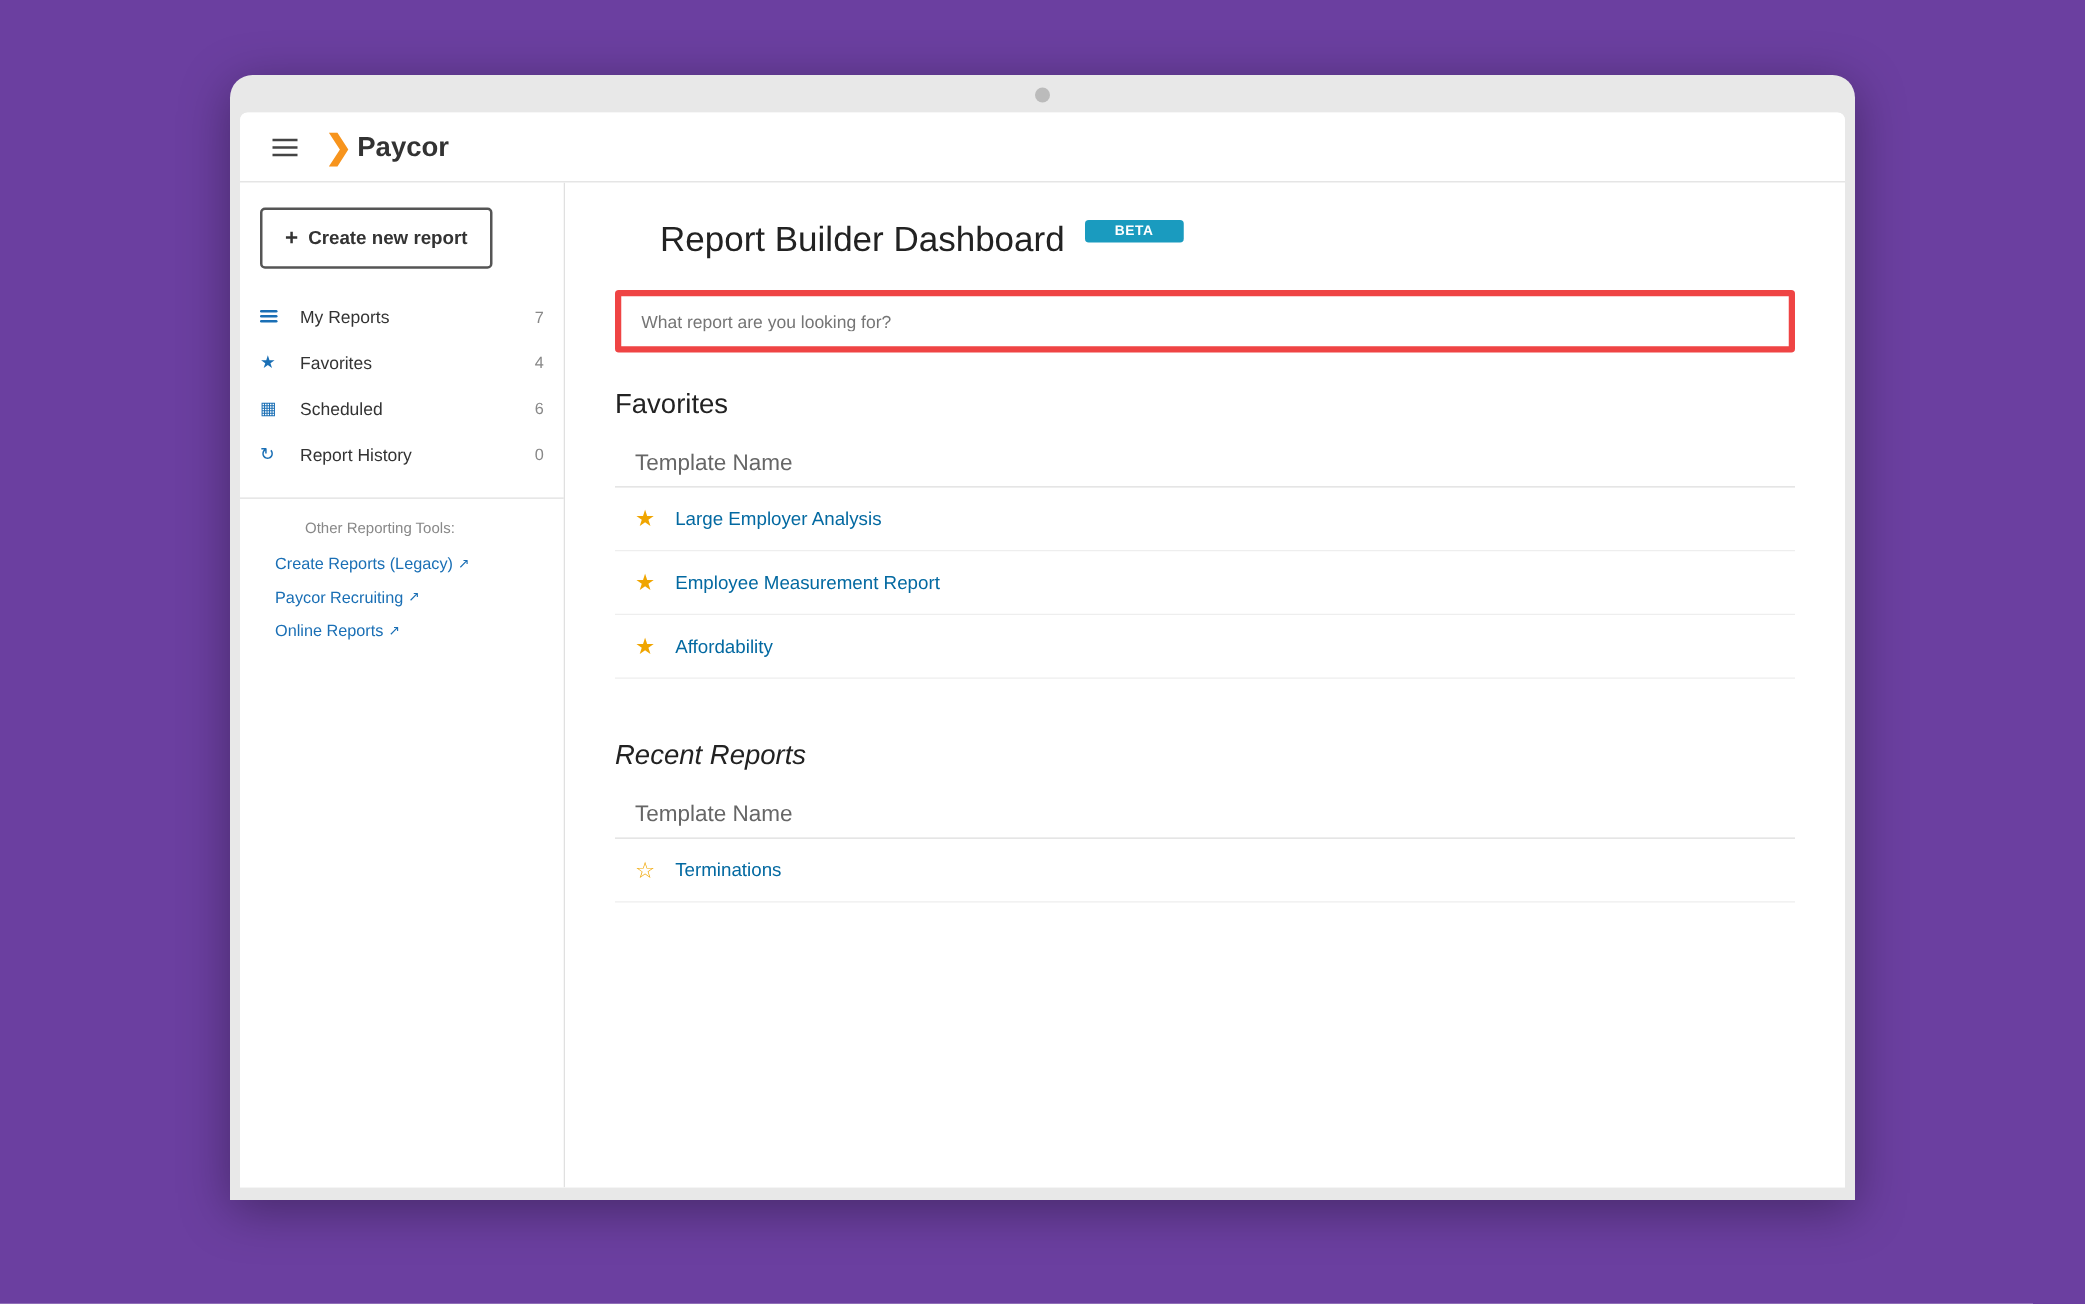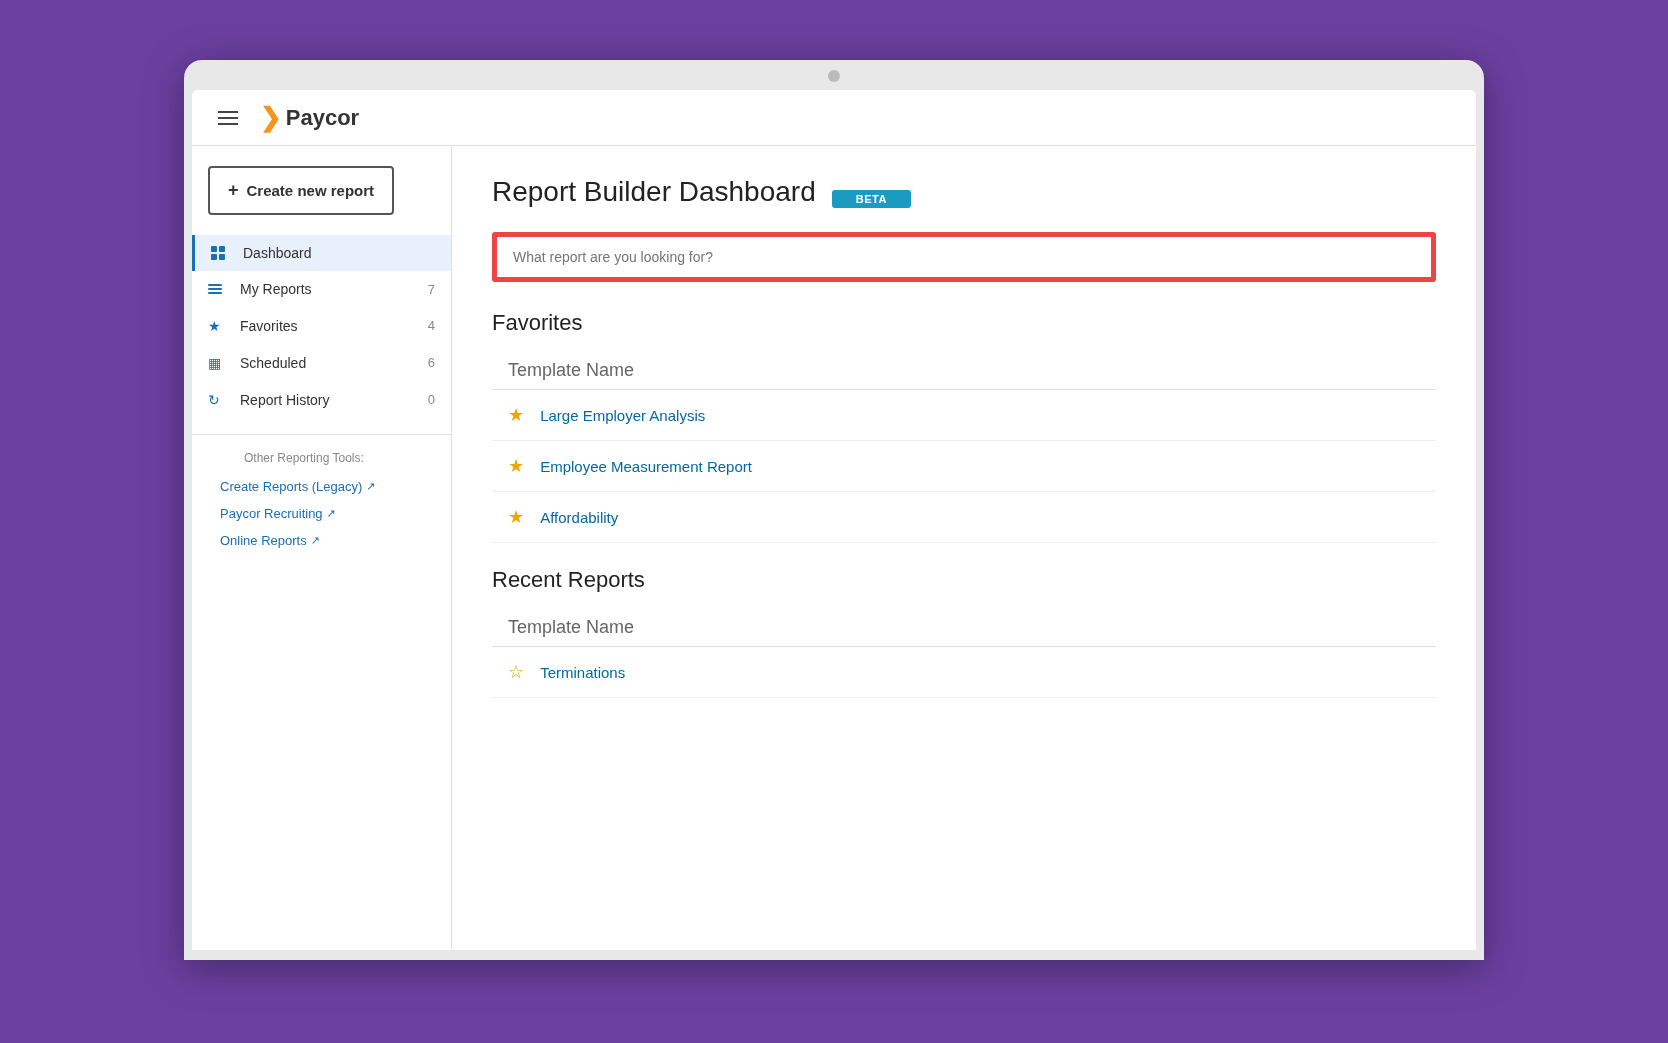--- a/index.html
+++ b/index.html
@@ -187,23 +187,24 @@
     
     .content {
       flex: 1;
       padding: 30px 40px;
       overflow-y: auto;
       background: #fff;
     }
 
     .page-header {
       display: flex;
-      align-items: flex-end;
+      align-items: flex-start;
       gap: 16px;
       margin-bottom: 24px;
+      margin-left: 36px;
     }
 
     .page-title {
       font-size: 28px;
       font-weight: 400;
       color: #222;
     }
 
     .beta-badge {
       background: #1a9bbf;
@@ -333,31 +334,20 @@
 
     <div class="main-area">
 
       <div class="sidebar">
 
         <button class="create-btn">
           <span class="plus-icon">+</span>
           <span>Create new report</span>
         </button>
 
-        <div class="nav-item active">
-          <div class="nav-icon">
-            <div class="icon-grid">
-              <div></div>
-                <div></div>
-                <div></div>
-                <div></div>
-            </div>
-          </div>
-          <span class="nav-label">Dashboard</span>
-        </div>
 
         <div class="nav-item">
           <div class="nav-icon">
             <div class="icon-lines">
               <div></div>
                 <div></div>
                 <div></div>
             </div>
           </div>
           <span class="nav-label">My Reports</span>
@@ -435,21 +425,21 @@
           <span class="star-icon">★</span>
           <a class="report-link">Employee Measurement Report</a>
         </div>
 
         
         <div class="table-row">
           <span class="star-icon">★</span>
           <a class="report-link">Affordability</a>
         </div>
 
-        <h2 class="section-title" style="margin-top:24px;">Recent Reports</h2>
+        <h2 class="section-title" style="margin-top:48px;font-style:italic;">Recent Reports</h2>
 
         <div class="table-header">
           <span>Template Name</span>
         </div>
 
         
         <div class="table-row">
           <span class="star-icon-outline">☆</span>
           <a class="report-link">Terminations</a>
         </div>

